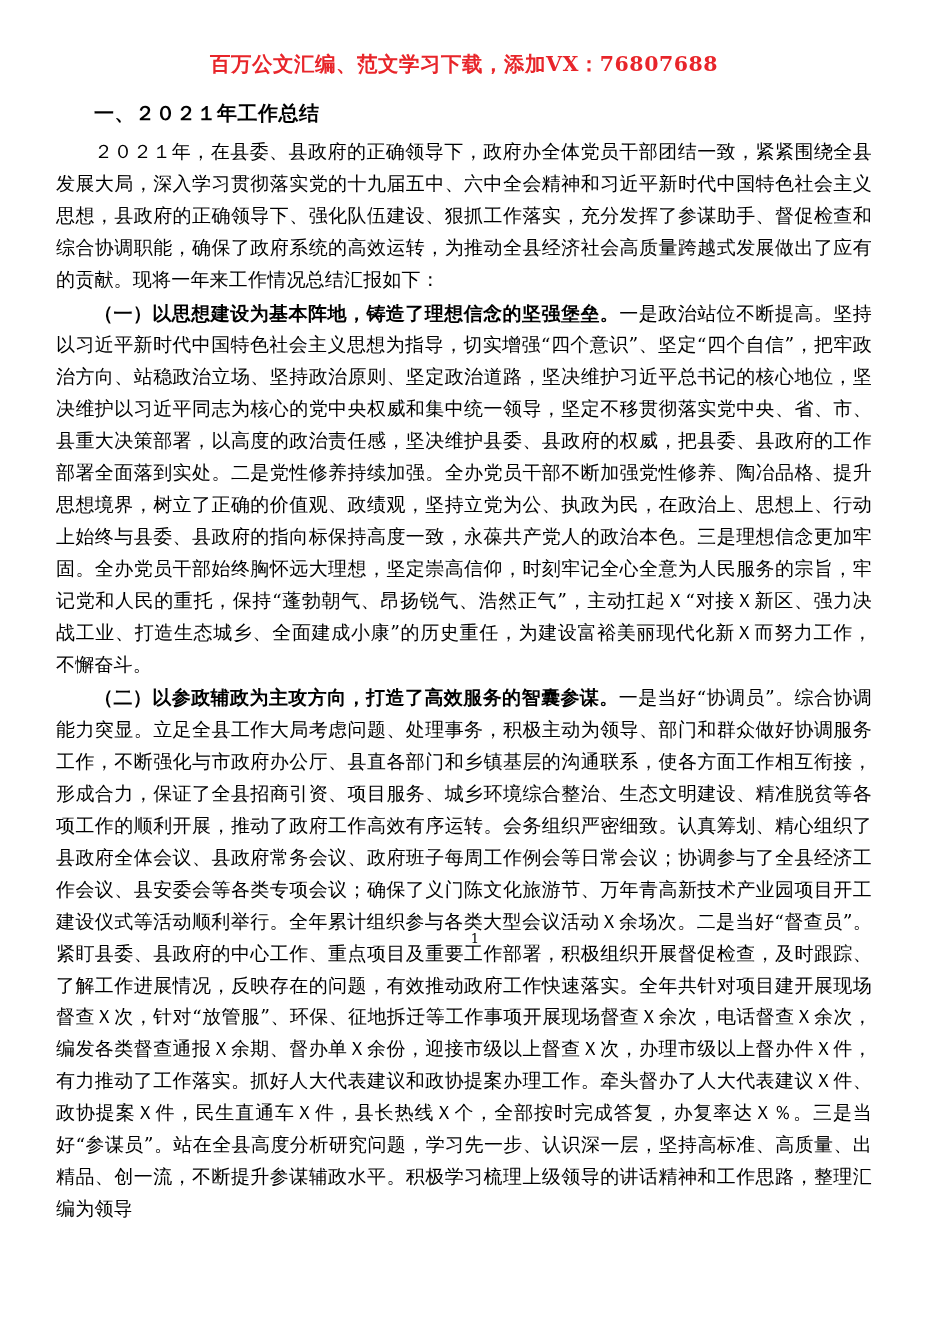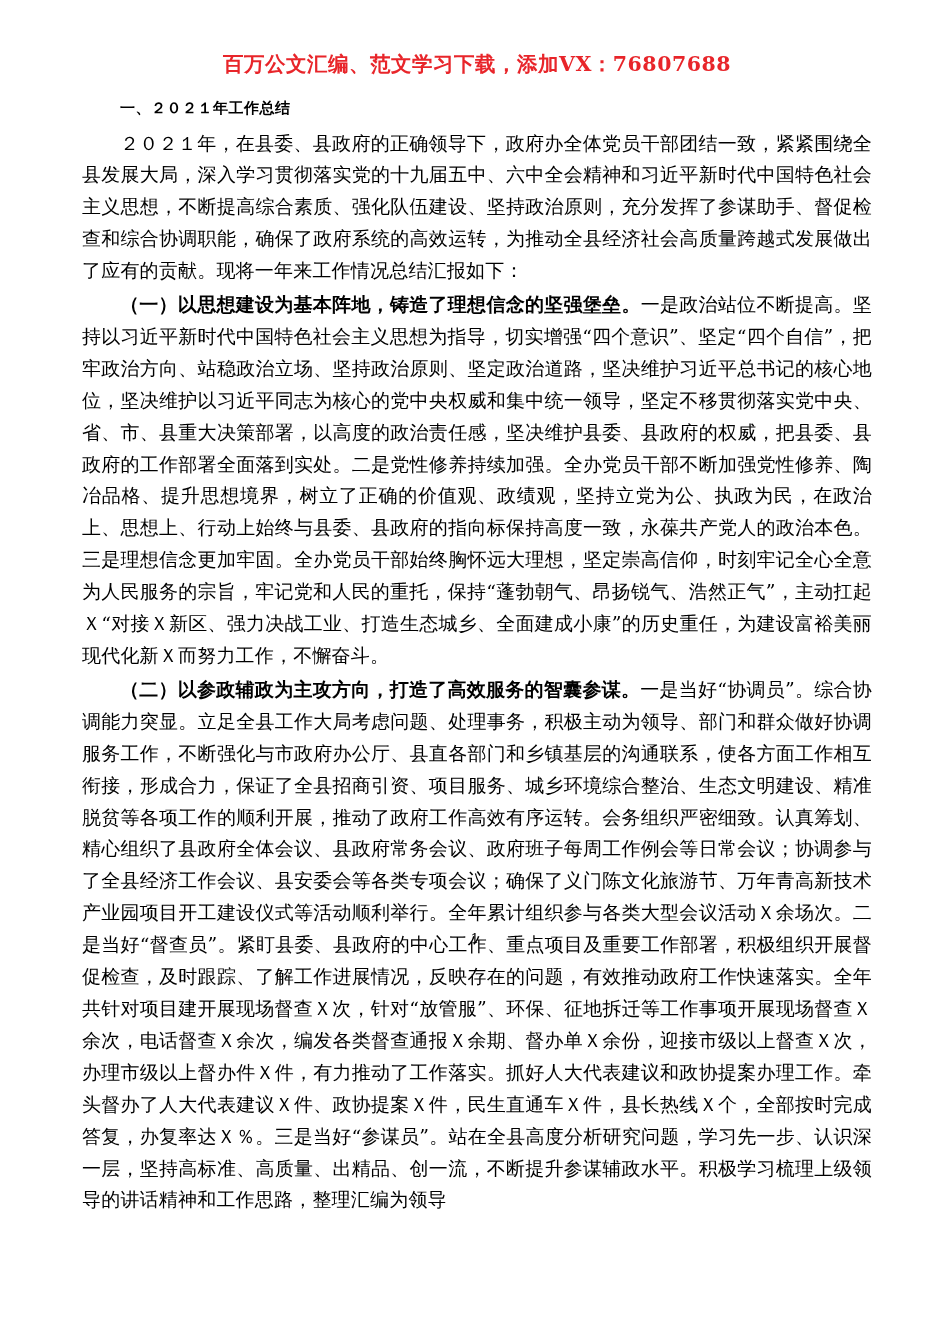--- a/index.html
+++ b/index.html
@@ -12,34 +12,34 @@
     height: 1344px;
     font-family: "DejaVu Serif", "Liberation Serif", serif;
     color: #000000;
     position: relative;
     overflow: hidden;
   }
   .page {
     width: 950px;
     height: 984px;
     box-sizing: border-box;
-    padding: 40px 78px 0 82px;
+    padding: 40px 78px 0 56px;
     position: relative;
   }
   .ad-banner {
     text-align: center;
     color: #e8252a;
     font-size: 20.5px;
     font-weight: bold;
     letter-spacing: 0.5px;
     margin: 10px 0 18px 0;
     font-family: "DejaVu Serif", "Liberation Serif", serif;
   }
   .heading {
-    font-size: 15px;
+    font-size: 20px;
     font-weight: bold;
     margin: 0 0 6px 0;
     text-indent: 38px;
     letter-spacing: 0.5px;
     line-height: 1.7;
   }
   p.body-par {
     font-size: 19px;
     line-height: 1.68;
     margin: 0 0 2px 0;
@@ -65,20 +65,20 @@
 </style>
 </head>
 <body>
 
 <div class="page">
 
   <div class="ad-banner">百万公文汇编、范文学习下载，添加VX：76807688</div>
 
   <h1 class="heading">一、２０２１年工作总结</h1>
 
-  <p class="body-par"><span>２０２１年，在县委、县政府的正确领导下，政府办全体党员干部团结一致，紧紧围绕全县发展大局，深入学习贯彻落实党的十九届五中、六中全会精神和习近平新时代中国特色社会主义思想，不断提高综合素质、强化队伍建设、坚持政治原则，充分发挥了参谋助手、督促检查和综合协调职能，确保了政府系统的高效运转，为推动全县经济社会高质量跨越式发展做出了应有的贡献。现将一年来工作情况总结汇报如下：</span></p>
+  <p class="body-par"><span>２０２１年，在县委、县政府的正确领导下，政府办全体党员干部团结一致，紧紧围绕全县发展大局，深入学习贯彻落实党的十九届五中、六中全会精神和习近平新时代中国特色社会主义思想，县政府的正确领导下、强化队伍建设、狠抓工作落实，充分发挥了参谋助手、督促检查和综合协调职能，确保了政府系统的高效运转，为推动全县经济社会高质量跨越式发展做出了应有的贡献。现将一年来工作情况总结汇报如下：</span></p>
 
   <p class="body-par"><span class="lead">（一）以思想建设为基本阵地，铸造了理想信念的坚强堡垒。</span><span>一是政治站位不断提高。坚持以习近平新时代中国特色社会主义思想为指导，切实增强“四个意识”、坚定“四个自信”，把牢政治方向、站稳政治立场、坚持政治原则、坚定政治道路，坚决维护习近平总书记的核心地位，坚决维护以习近平同志为核心的党中央权威和集中统一领导，坚定不移贯彻落实党中央、省、市、县重大决策部署，以高度的政治责任感，坚决维护县委、县政府的权威，把县委、县政府的工作部署全面落到实处。二是党性修养持续加强。全办党员干部不断加强党性修养、陶冶品格、提升思想境界，树立了正确的价值观、政绩观，坚持立党为公、执政为民，在政治上、思想上、行动上始终与县委、县政府的指向标保持高度一致，永葆共产党人的政治本色。三是理想信念更加牢固。全办党员干部始终胸怀远大理想，坚定崇高信仰，时刻牢记全心全意为人民服务的宗旨，牢记党和人民的重托，保持“蓬勃朝气、昂扬锐气、浩然正气”，主动扛起Ｘ“对接Ｘ新区、强力决战工业、打造生态城乡、全面建成小康”的历史重任，为建设富裕美丽现代化新Ｘ而努力工作，不懈奋斗。</span></p>
 
   <p class="body-par"><span class="lead">（二）以参政辅政为主攻方向，打造了高效服务的智囊参谋。</span><span>一是当好“协调员”。综合协调能力突显。立足全县工作大局考虑问题、处理事务，积极主动为领导、部门和群众做好协调服务工作，不断强化与市政府办公厅、县直各部门和乡镇基层的沟通联系，使各方面工作相互衔接，形成合力，保证了全县招商引资、项目服务、城乡环境综合整治、生态文明建设、精准脱贫等各项工作的顺利开展，推动了政府工作高效有序运转。会务组织严密细致。认真筹划、精心组织了县政府全体会议、县政府常务会议、政府班子每周工作例会等日常会议；协调参与了全县经济工作会议、县安委会等各类专项会议；确保了义门陈文化旅游节、万年青高新技术产业园项目开工建设仪式等活动顺利举行。全年累计组织参与各类大型会议活动Ｘ余场次。二是当好“督查员”。紧盯县委、县政府的中心工作、重点项目及重要工作部署，积极组织开展督促检查，及时跟踪、了解工作进展情况，反映存在的问题，有效推动政府工作快速落实。全年共针对项目建开展现场督查Ｘ次，针对“放管服”、环保、征地拆迁等工作事项开展现场督查Ｘ余次，电话督查Ｘ余次，编发各类督查通报Ｘ余期、督办单Ｘ余份，迎接市级以上督查Ｘ次，办理市级以上督办件Ｘ件，有力推动了工作落实。抓好人大代表建议和政协提案办理工作。牵头督办了人大代表建议Ｘ件、政协提案Ｘ件，民生直通车Ｘ件，县长热线Ｘ个，全部按时完成答复，办复率达Ｘ％。三是当好“参谋员”。站在全县高度分析研究问题，学习先一步、认识深一层，坚持高标准、高质量、出精品、创一流，不断提升参谋辅政水平。积极学习梳理上级领导的讲话精神和工作思路，整理汇编为领导</span></p>
 
   <div class="page-number">1</div>
 </div>
 
 </body></html>

